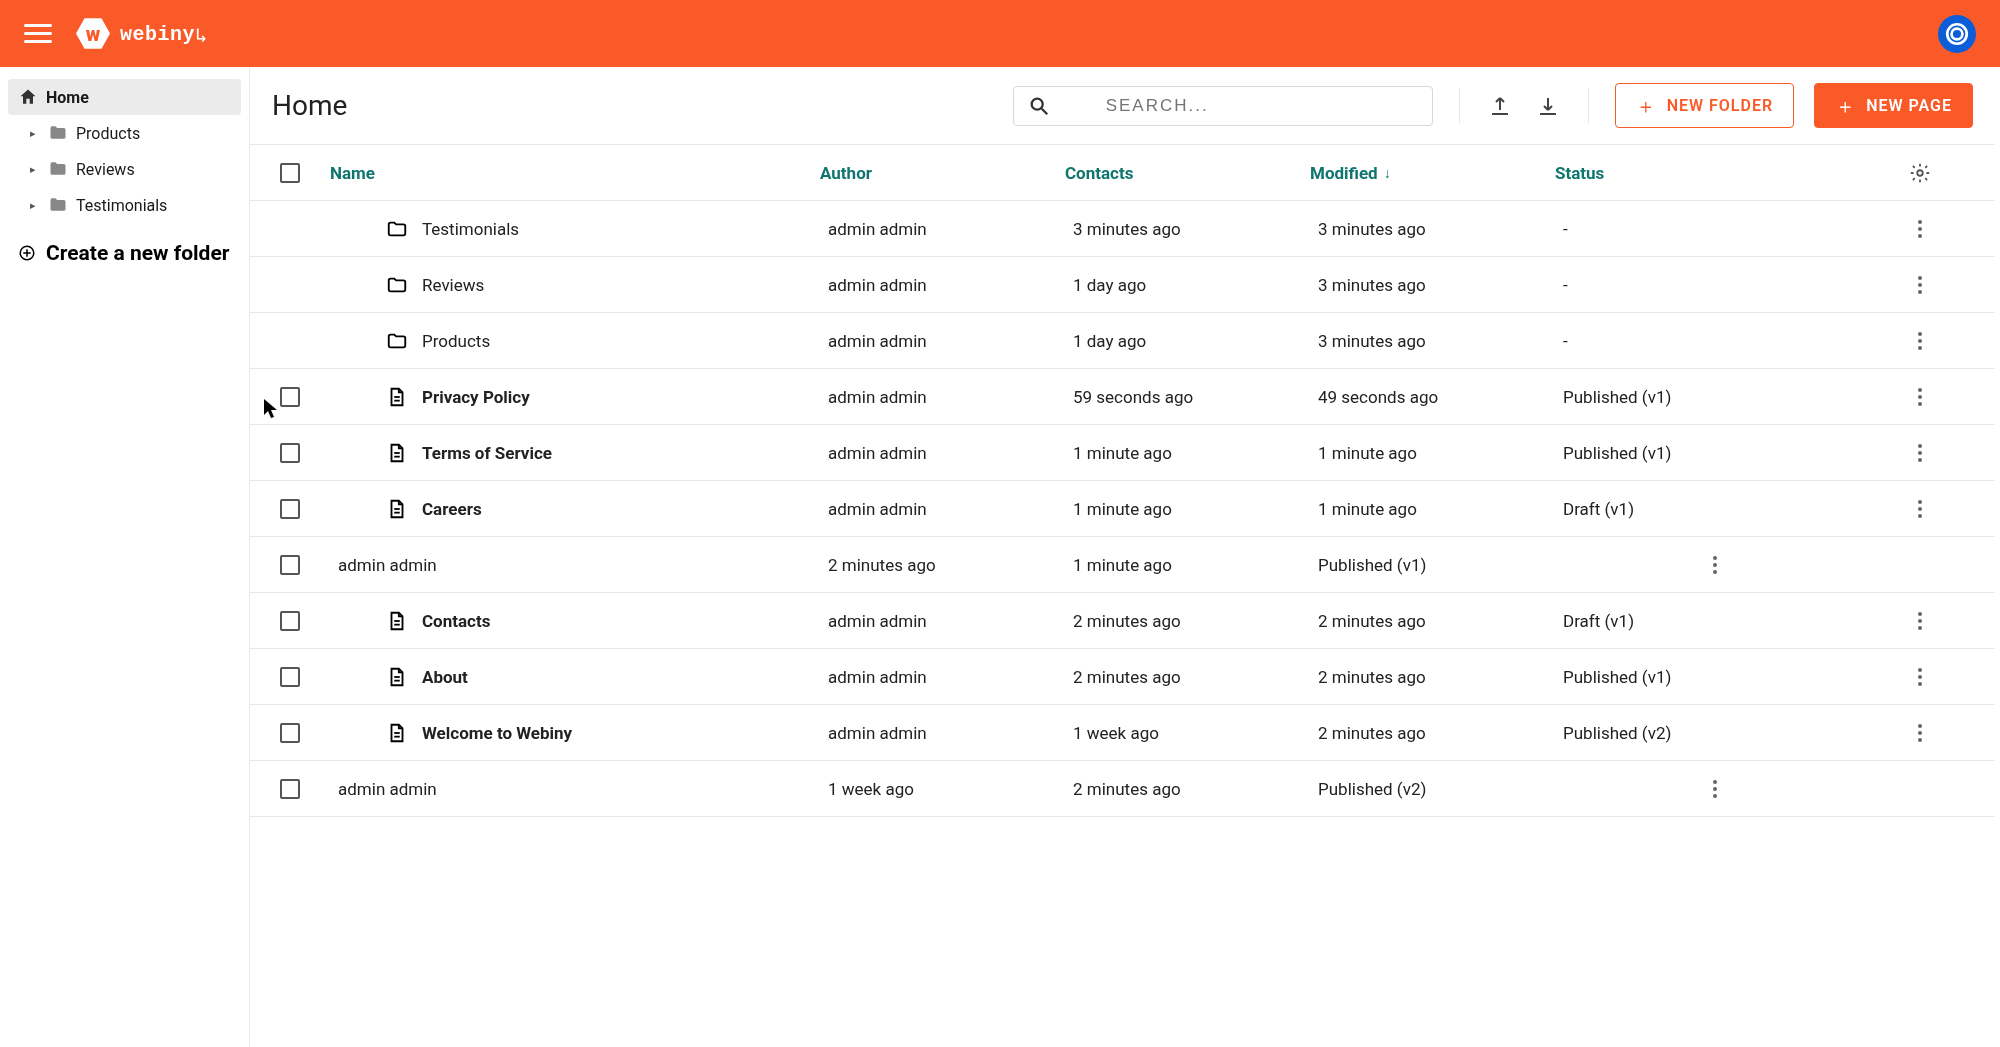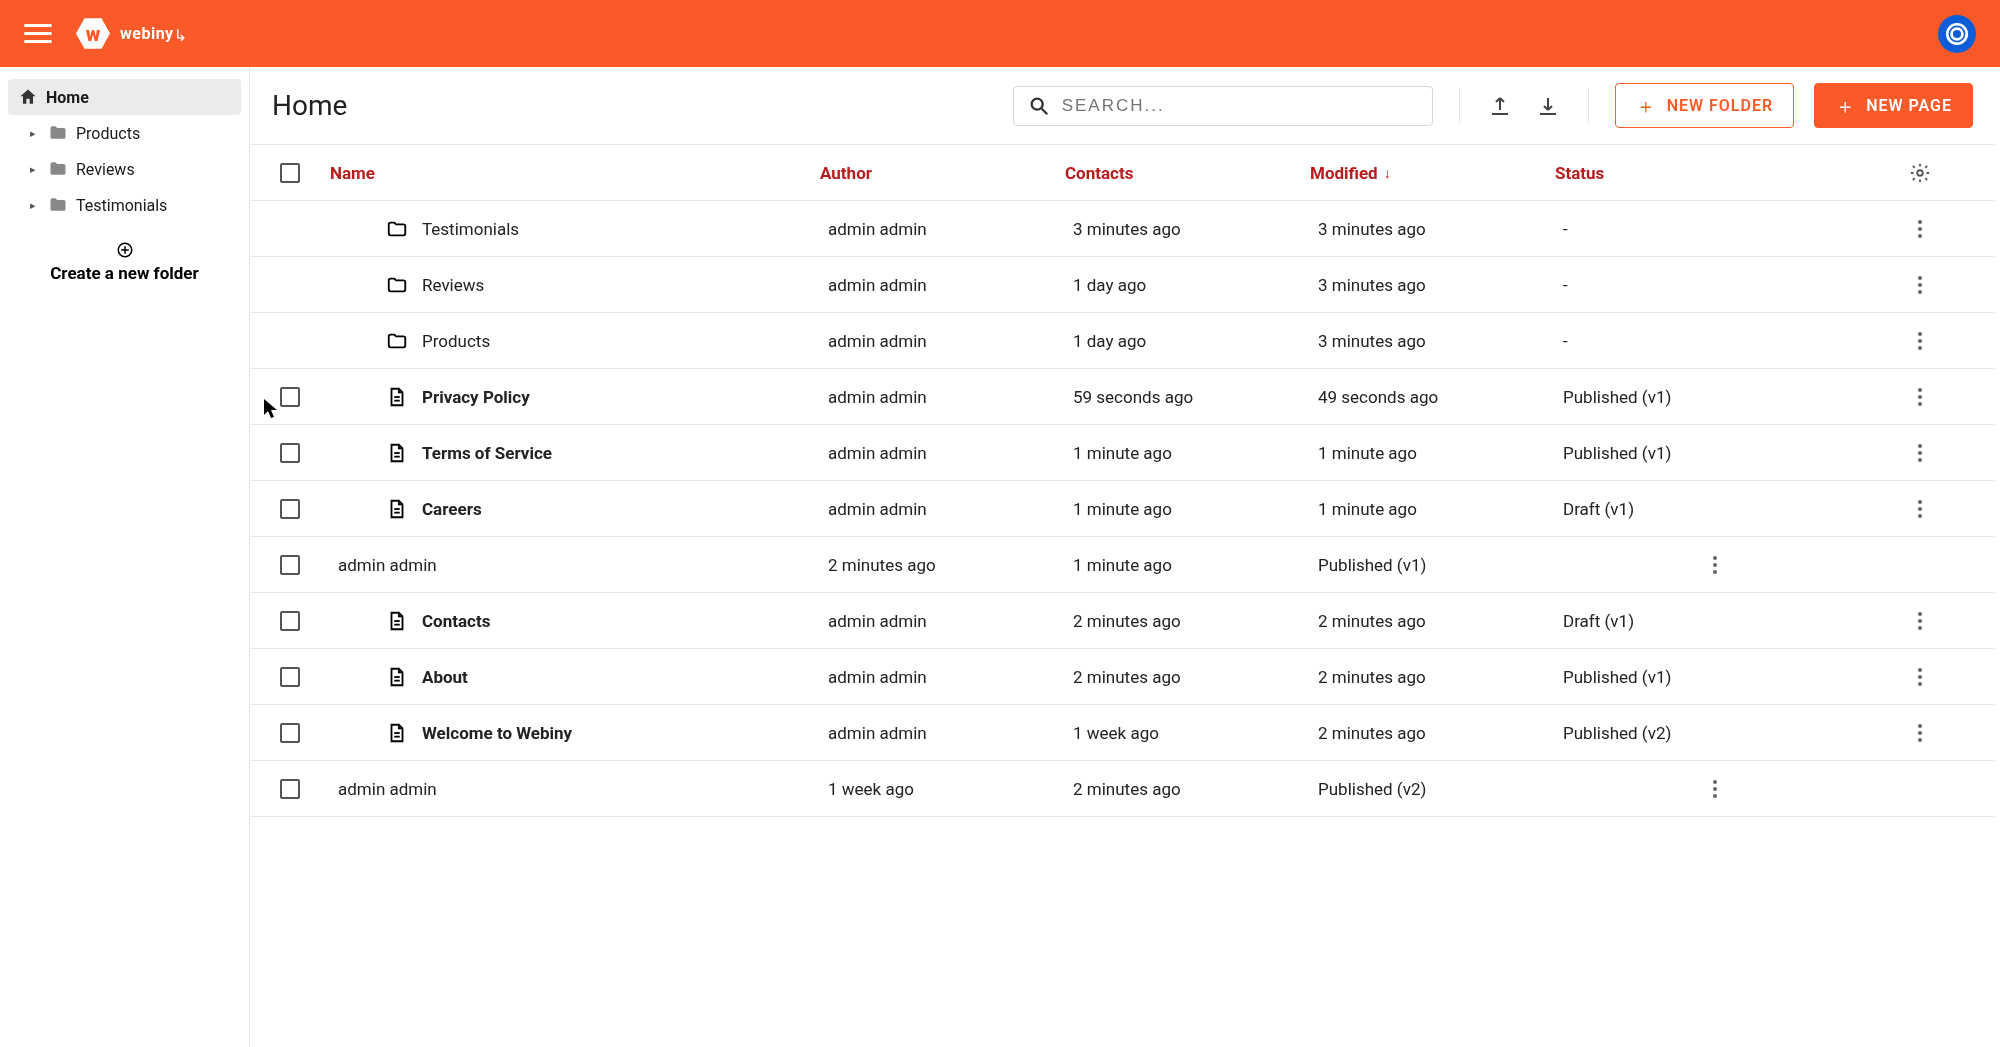--- a/index.html
+++ b/index.html
@@ -33,21 +33,21 @@
   }
   .hamburger { width: 28px; height: 28px; display:flex; flex-direction:column; justify-content:center; gap:5px; cursor:pointer; }
   .hamburger span { display:block; height:3px; background:#fff; border-radius:2px; width:100%; }
   .logo { display:flex; align-items:center; gap:10px; }
   .logo .hex {
     width:34px; height:34px; background:#fff; position:relative;
     clip-path: polygon(25% 5%, 75% 5%, 100% 50%, 75% 95%, 25% 95%, 0% 50%);
     display:flex; align-items:center; justify-content:center;
   }
   .logo .hex span { color:var(--orange); font-weight:900; font-size:20px; }
-  .logo .word { font-size:16px; font-weight:700; letter-spacing:0.5px; }
+  .logo .word { font-size:20px; font-weight:700; letter-spacing:0.5px;font-family:Liberation Mono, monospace; }
   .logo .word .accent { font-weight:400; position:relative; top:2px; }
   .topbar .spacer { flex:1; }
   .avatar {
     width:38px; height:38px; border-radius:50%; background:#0b5ed7;
     display:flex; align-items:center; justify-content:center; color:#fff;
   }
   .avatar svg { width:26px; height:26px; }
 
   
   .body { position:absolute; top:var(--header-h); left:0; right:5px; bottom:0; display:flex; }
@@ -57,40 +57,40 @@
   }
   .tree-item, .tree-sub {
     display:flex; align-items:center; gap:8px; padding:8px 10px; border-radius:4px;
     font-size:16px; cursor:pointer; color:#1a1a1a;
   }
   .tree-item.active { background: var(--sidebar-hover); font-weight:700; }
   .tree-sub { padding-left:22px; font-weight:400; }
   .tree-sub .caret { width:10px; display:inline-flex; color:#555; font-size:11px; }
   .tree-sub .folder-ic { color: var(--gray-icon); }
   .create-folder {
-    display:flex; align-items:center; gap:4px; padding:10px 10px; margin-top:8px;
-    font-size:17px; font-weight:700; cursor:pointer;flex-direction:column;
+    display:flex; align-items:center; gap:10px; padding:10px 10px; margin-top:8px;
+    font-size:21px; font-weight:700; cursor:pointer;
   }
   .create-folder .plus-circle { width:18px; height:18px; }
 
   
   .main { flex:1; display:flex; flex-direction:column; overflow:hidden; }
   .toolbar {
     display:flex; align-items:center; padding:16px 22px; gap:20px;
     border-bottom:1px solid var(--border);
   }
   .page-title { font-size:28px; font-weight:400; color:#222; margin-right:auto; white-space:nowrap; }
   .search {
     display:flex; align-items:center; gap:10px;
     border:1px solid #d8d8d8; border-radius:4px; padding:8px 14px;
     width:420px; color:#555;
   }
   .search input {
     border:none; outline:none; font-size:17px; letter-spacing:2px; text-transform:uppercase;
-    color:#777; flex:1; background:transparent;
+    color:#777; flex:1; background:transparent;margin-left:44px;
   }
   .toolbar-sep { width:1px; height:36px; background:var(--border); margin:0 6px; }
   .icon-btn { width:28px; height:28px; display:flex; align-items:center; justify-content:center; cursor:pointer; color:#444; }
   .btn {
     display:flex; align-items:center; gap:10px;
     padding:12px 20px; border-radius:4px; font-size:16px; font-weight:600;
     letter-spacing:1px; cursor:pointer; white-space:nowrap;
   }
   .btn .plus { font-size:20px; line-height:0; font-weight:400; }
   .btn-outline { border:1px solid var(--orange); color:var(--orange); background:#fff; }
@@ -98,21 +98,21 @@
 
   
   .table { flex:1; overflow:auto; }
   .thead, .row {
     display:grid;
     grid-template-columns: 80px 490px 245px 245px 245px 320px 90px;
     align-items:center;
     border-bottom:1px solid var(--border);
     font-size:17px;
   }
-  .thead { font-weight:700; color:#b91c1c; height:56px; }
+  .thead { font-weight:700; color:#0f766e; height:56px; }
   .thead .hcell { display:flex; align-items:center; gap:6px; }
   .row { height:56px; }
   .row.folder-row { font-weight:400; }
   .row.page-row .name { font-weight:700; }
   .cell { padding:0 8px; color:#222; }
   .cell.name-cell { display:flex; align-items:center; gap:14px; padding-left:0; }
   .cell.name-cell .type-ic { margin-left:56px; }
   .row .checkbox-cell, .thead .checkbox-cell { display:flex; justify-content:center; }
   .checkbox {
     width:20px; height:20px; border:2px solid #555; border-radius:2px; background:#fff;

